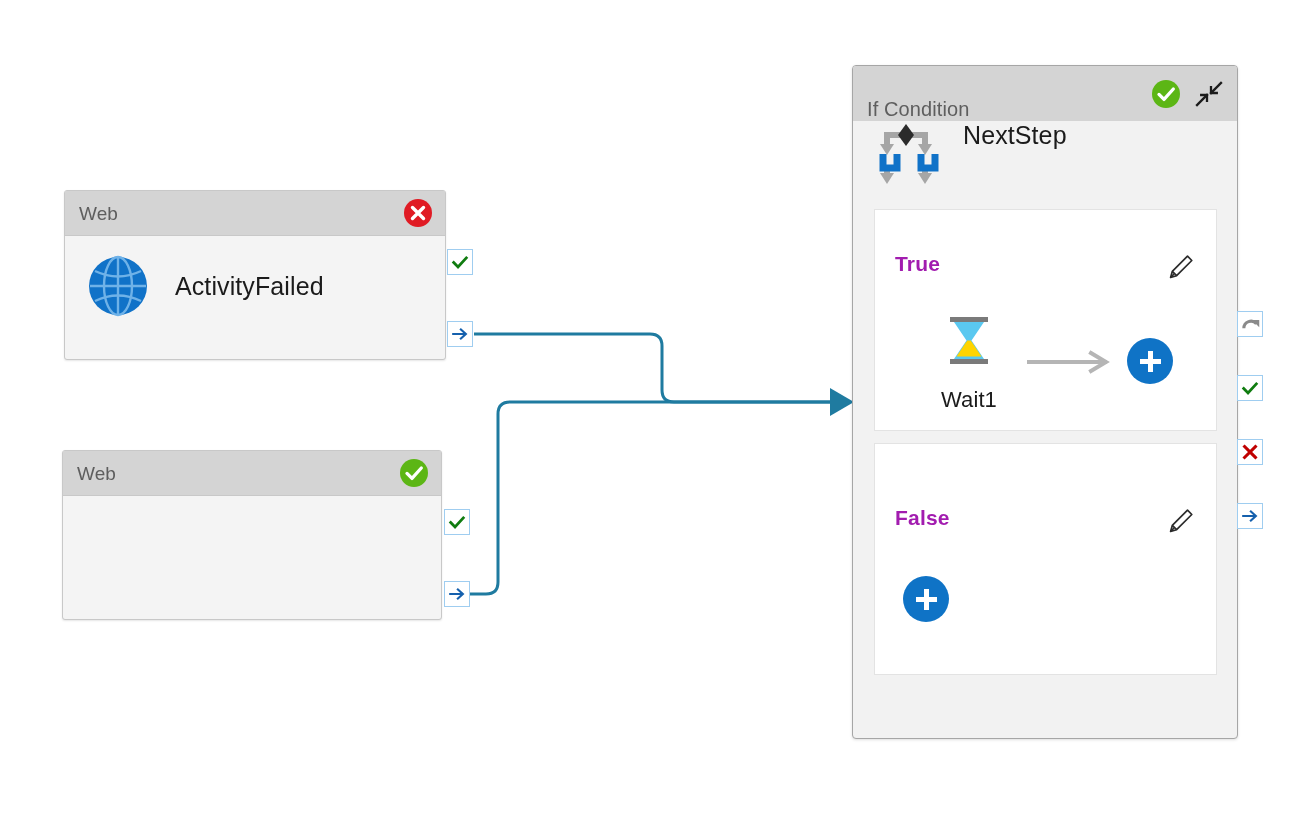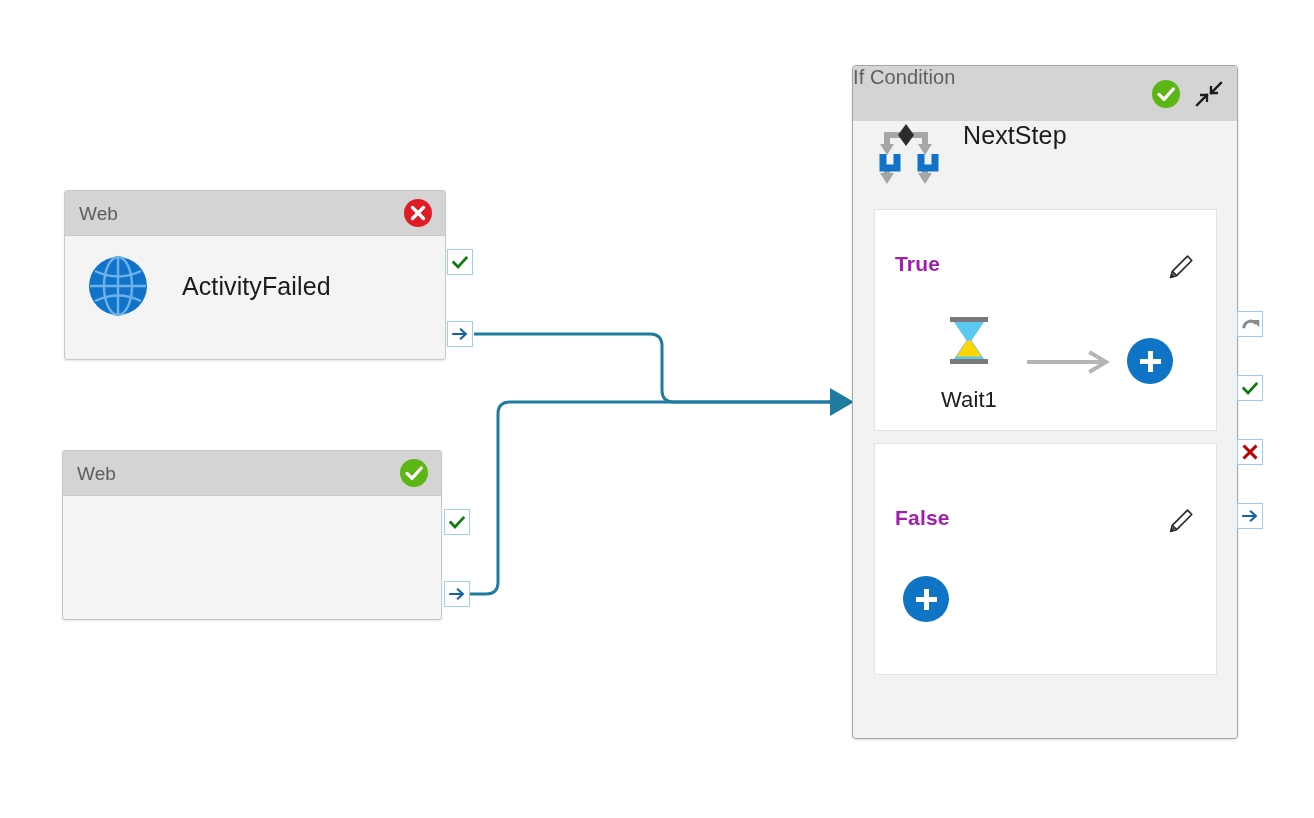--- a/index.html
+++ b/index.html
@@ -67,21 +67,21 @@
   .node-body {
     display: flex;
     align-items: center;
     height: 100px;
     padding-left: 22px;
     background: #f4f4f4;
   }
   .node-body-label {
     font-size: 25px;
     color: #1b1b1b;
-    margin-left: 33px;
+    margin-left: 26px;
     letter-spacing: .1px;
     font-weight: 400;
   }
   .globe { width: 62px; height: 62px; flex: 0 0 auto; }
 
   
   .port {
     position: absolute;
     z-index: 6;
     width: 26px;
@@ -108,21 +108,22 @@
     border-radius: 4px;
     background: #f2f2f2;
     box-shadow: 0 1px 3px rgba(0,0,0,0.13);
     overflow: hidden;
   }
   #if-head {
     position: relative;
     height: 55px;
     background: #d4d4d4;
     display: flex;
-    align-items: flex-start;
+    align-items: flex-end;
+    padding-left: 14px;
   }
   #if-head-title {
     font-size: 20px;
     color: #5e5e5e;
     letter-spacing: .1px;
   }
   #if-head-status {
     position: absolute;
     right: 56px;
     top: 50%;

